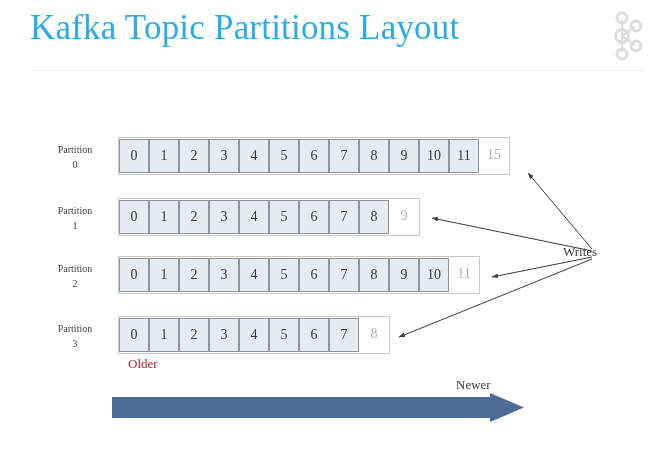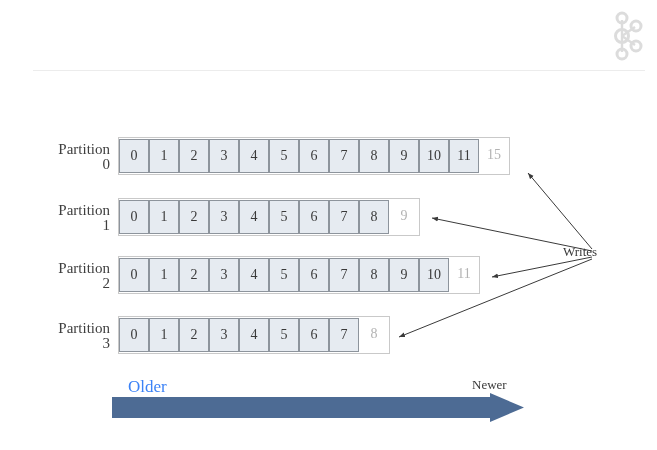--- a/index.html
+++ b/index.html
@@ -54,23 +54,23 @@
   .partition-row {
     position: absolute;
     left: 0;
     width: 657px;
     height: 40px;
   }
   .partition-label {
     position: absolute;
     left: 40px;
     width: 70px;
-    text-align: right;
-    font-family: "Liberation Serif", serif;
-    font-size: 15px;
+    text-align: center;
+    font-family: "Liberation Serif", serif;
+    font-size: 10px;
     color: #3e3e3e;
     line-height: 15px;
   }
   .partition-label .lbl-name { display: block; }
   .partition-label .lbl-index { display: block; }
 
   .cells {
     position: absolute;
     left: 118px;
     top: 0px;
@@ -117,47 +117,47 @@
     top: 0;
     width: 657px;
     height: 450px;
     pointer-events: none;
   }
 
   
   #label-older {
     position: absolute;
     left: 128px;
-    top: 377px;
-    font-family: "Liberation Serif", serif;
-    font-size: 17px;
-    color: #3b82f6;
+    top: 356px;
+    font-family: "Liberation Serif", serif;
+    font-size: 13px;
+    color: #b91c1c;
   }
   #label-newer {
     position: absolute;
     left: 456px;
     top: 377px;
     font-family: "Liberation Serif", serif;
     font-size: 13px;
     color: #3a3a3a;
-    margin-left: 16px;
   }
   #timeline-arrow {
     position: absolute;
     left: 112px;
     top: 393px;
     width: 412px;
     height: 32px;
   }
 </style>
 </head>
 <body>
 
 <div id="slide">
 
+  <div id="header-title" style="color: rgb(42, 172, 234);">Kafka Topic Partitions Layout</div>
 
   <div id="header-divider" style="background: rgb(236, 236, 236);"></div>
 
   <div id="kafka-logo">
     <svg width="40" height="52" viewBox="0 0 40 52" xmlns="http://www.w3.org/2000/svg">
       <g stroke="#dcdcdc" stroke-width="2.4" fill="none">
         <line x1="16" y1="10" x2="16" y2="26"></line>
         <line x1="16" y1="26" x2="16" y2="42"></line>
         <line x1="16" y1="26" x2="29" y2="17"></line>
         <line x1="16" y1="26" x2="29" y2="35"></line>

